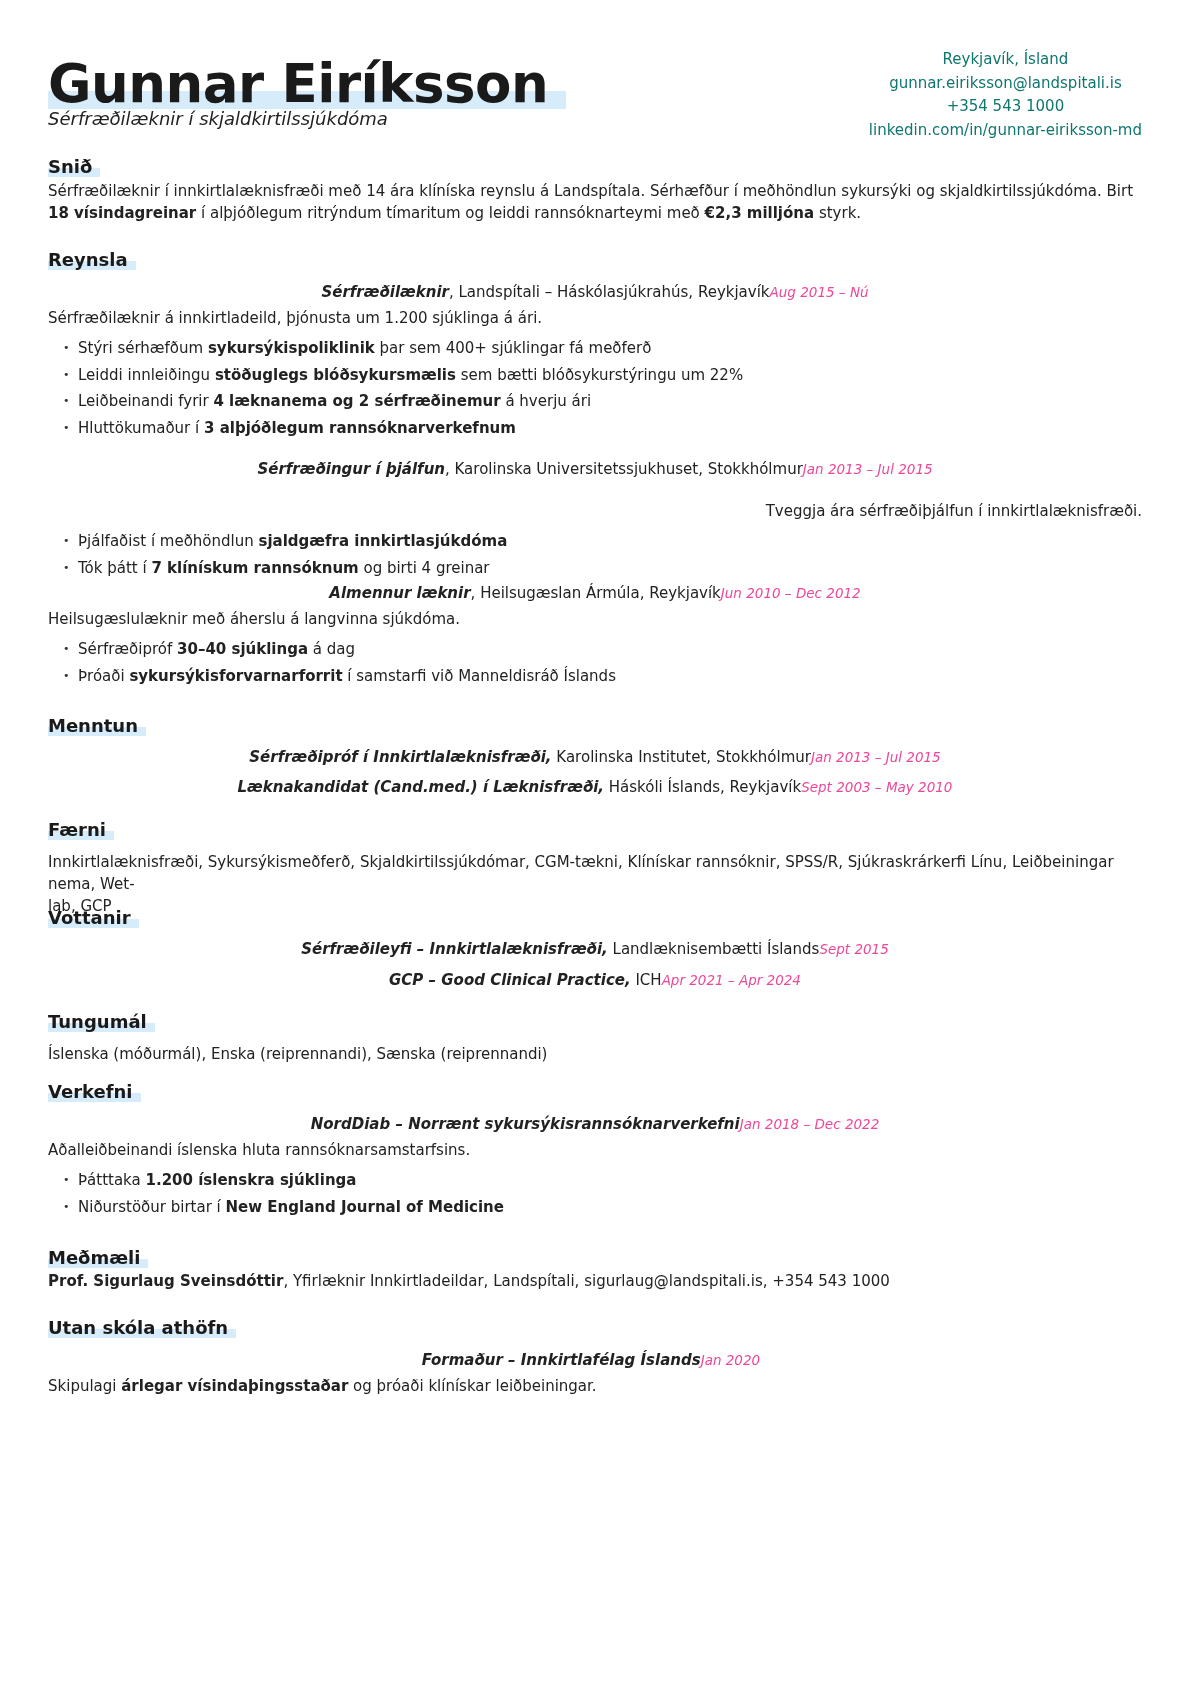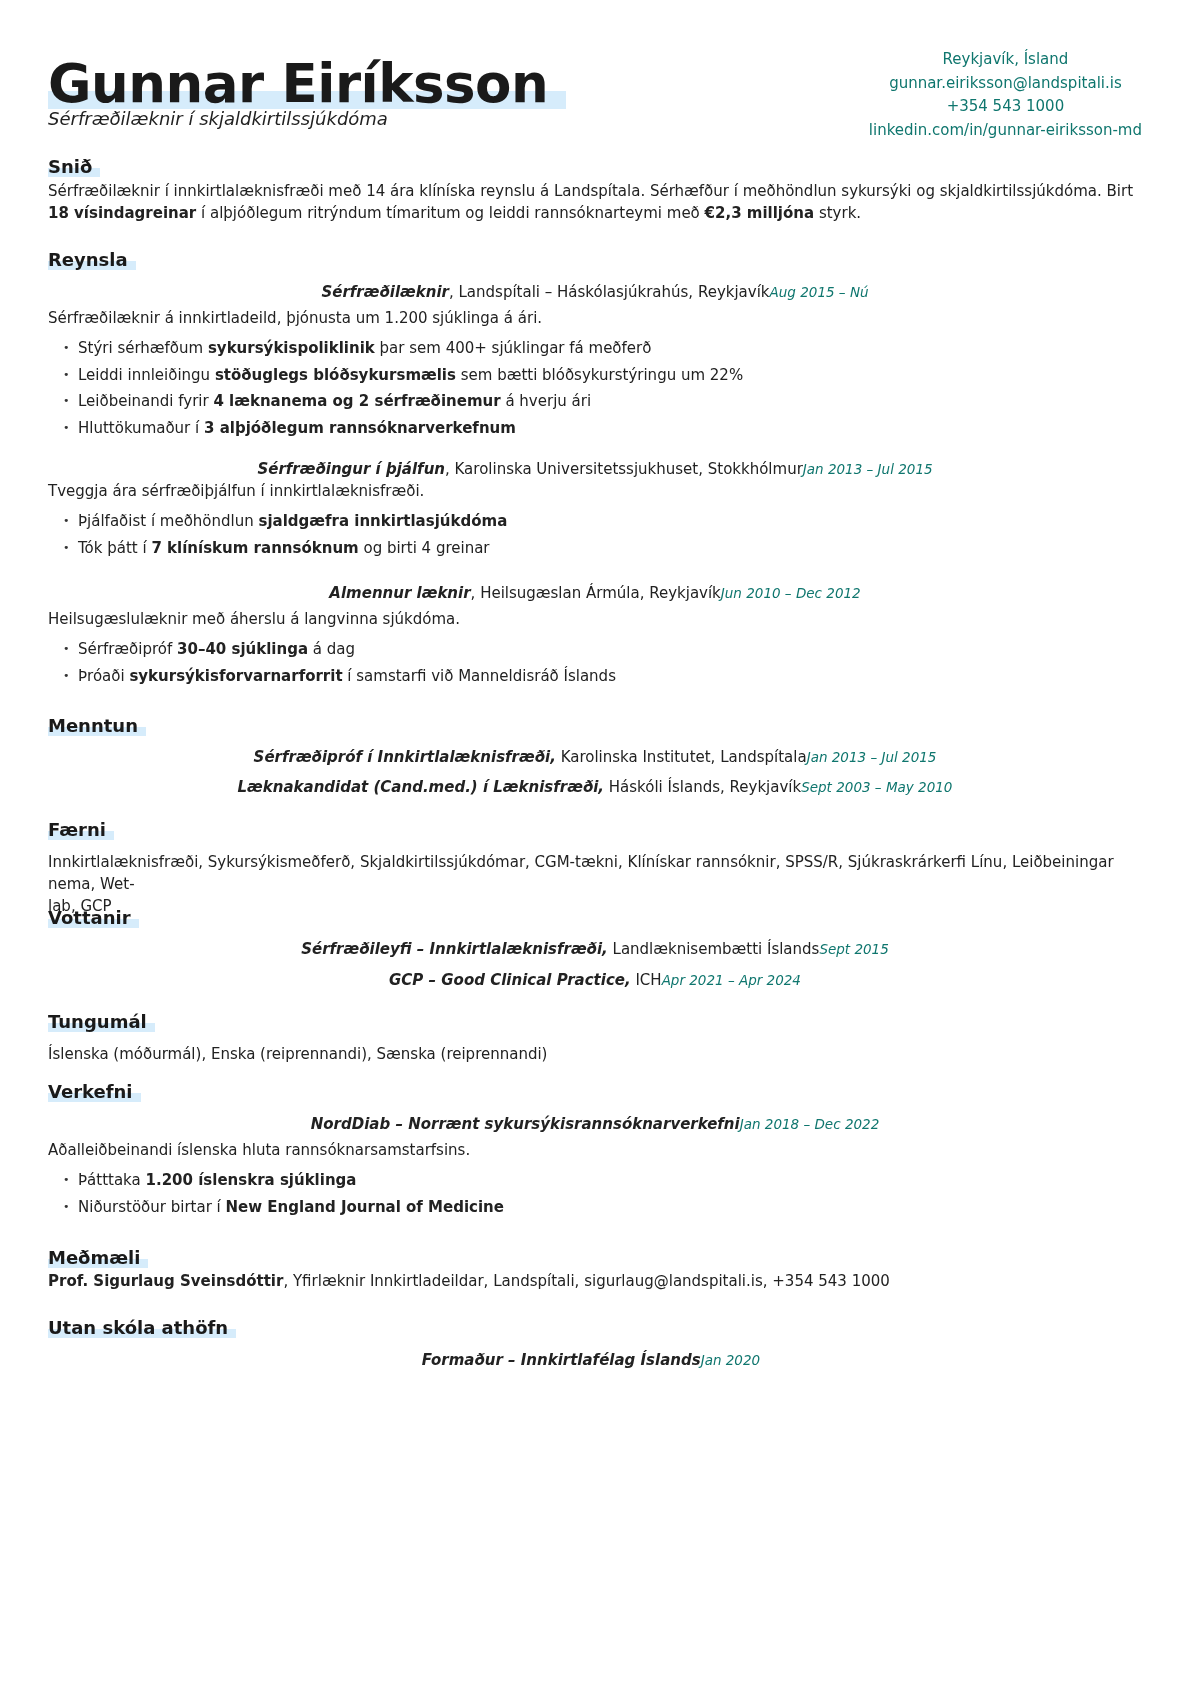--- a/index.html
+++ b/index.html
@@ -16,21 +16,21 @@
       padding-right: 8px;
     }
     .header { position: relative; height: 150px; }
     .name { position: absolute; left: 0; top: 58px; font-size: 53px; line-height: 52px; letter-spacing: -0.5px; }
     .name .hl { padding-right: 18px; background: linear-gradient(to bottom, transparent 62%, #d6ecfb 62%, #d6ecfb 92%, transparent 92%); }
     .subtitle { position: absolute; left: 0; top: 108px; font-size: 18px; font-style: italic; color: #222; }
     .contact { position: absolute; right: 0; top: 48px; text-align: center; font-size: 15px; line-height: 23.5px; color: #0f766e; }
     .section-title { font-size: 18px; line-height: 24px; margin: 0; }
     .p { font-size: 15px; line-height: 22px; margin: 0; }
     .entry-head { display: flex; justify-content: center; align-items: baseline; font-size: 15px; line-height: 22px; }
-    .date { font-style: italic; font-size: 13.5px; color: #0f766e; white-space: nowrap; }
+    .date { font-style: italic; font-size: 13.5px; color: #ec4899; white-space: nowrap; }
     .role { font-weight: bold; font-style: italic; }
     ul.bullets { list-style: none; margin: 6px 0 0 0; padding: 0 0 0 15px; }
     ul.bullets li { font-size: 15px; line-height: 26.5px; position: relative; padding-left: 15px; }
     ul.bullets li::before { content: "\2022"; position: absolute; left: 0; top: 0; font-size: 11px; color: #333; }
     b { font-weight: bold; }
     .abs { position: absolute; left: 0; width: 1094px; }
   </style>
 </head>
 <body>
 
@@ -68,21 +68,21 @@
       <li><span>Leiðbeinandi fyrir </span><b>4 læknanema og 2 sérfræðinemur</b><span> á hverju ári</span></li>
       <li><span>Hluttökumaður í </span><b>3 alþjóðlegum rannsóknarverkefnum</b><span></span></li>
     </ul>
   </div>
 
   <div class="abs" style="top:458px;">
     <div class="entry-head">
       <span><span class="role">Sérfræðingur í þjálfun</span><span>, Karolinska Universitetssjukhuset, Stokkhólmur</span></span>
       <span class="date">Jan 2013 – Jul 2015</span>
     </div>
-    <p class="p" style="margin-top:0;">Tveggja ára sérfræðiþjálfun í innkirtlalæknisfræði.</p>
+    <p class="p" style="margin-top:20px;text-align:right;">Tveggja ára sérfræðiþjálfun í innkirtlalæknisfræði.</p>
     <ul class="bullets">
       <li><span>Þjálfaðist í meðhöndlun </span><b>sjaldgæfra innkirtlasjúkdóma</b><span></span></li>
       <li><span>Tók þátt í </span><b>7 klínískum rannsóknum</b><span> og birti 4 greinar</span></li>
     </ul>
   </div>
 
   <div class="abs" style="top:582px;">
     <div class="entry-head">
       <span><span class="role">Almennur læknir</span><span>, Heilsugæslan Ármúla, Reykjavík</span></span>
       <span class="date">Jun 2010 – Dec 2012</span>
@@ -90,21 +90,21 @@
     <p class="p" style="margin-top:4px;">Heilsugæslulæknir með áherslu á langvinna sjúkdóma.</p>
     <ul class="bullets">
       <li><span>Sérfræðipróf </span><b>30–40 sjúklinga</b><span> á dag</span></li>
       <li><span>Þróaði </span><b>sykursýkisforvarnarforrit</b><span> í samstarfi við Manneldisráð Íslands</span></li>
     </ul>
   </div>
 
   <div class="abs" style="top:714px;">
     <h2 class="section-title"><span class="hl">Menntun</span></h2>
     <div class="entry-head" style="margin-top:8px;">
-      <span><span class="role">Sérfræðipróf í Innkirtlalæknisfræði,</span><span> Karolinska Institutet, Landspítala</span></span>
+      <span><span class="role">Sérfræðipróf í Innkirtlalæknisfræði,</span><span> Karolinska Institutet, Stokkhólmur</span></span>
       <span class="date">Jan 2013 – Jul 2015</span>
     </div>
     <div class="entry-head" style="margin-top:8px;">
       <span><span class="role">Læknakandidat (Cand.med.) í Læknisfræði,</span><span> Háskóli Íslands, Reykjavík</span></span>
       <span class="date">Sept 2003 – May 2010</span>
     </div>
   </div>
 
   <div class="abs" style="top:818px;">
     <h2 class="section-title"><span class="hl">Færni</span></h2>
@@ -145,15 +145,16 @@
     <h2 class="section-title"><span class="hl">Meðmæli</span></h2>
     <p class="p" style="margin-top:0;"><b>Prof. Sigurlaug Sveinsdóttir</b><span>, Yfirlæknir Innkirtladeildar, Landspítali, sigurlaug@landspitali.is, +354 543 1000</span></p>
   </div>
 
   <div class="abs" style="top:1316px;">
     <h2 class="section-title"><span class="hl">Utan skóla athöfn</span></h2>
     <div class="entry-head" style="margin-top:9px; padding-right:8px;">
       <span class="role">Formaður – Innkirtlafélag Íslands</span>
       <span class="date">Jan 2020</span>
     </div>
+    <p class="p" style="margin-top:4px;"><span>Skipulagi </span><b>árlegar vísindaþingsstaðar</b><span> og þróaði klínískar leiðbeiningar.</span></p>
   </div>
 
 </div>
 
 </body></html>

